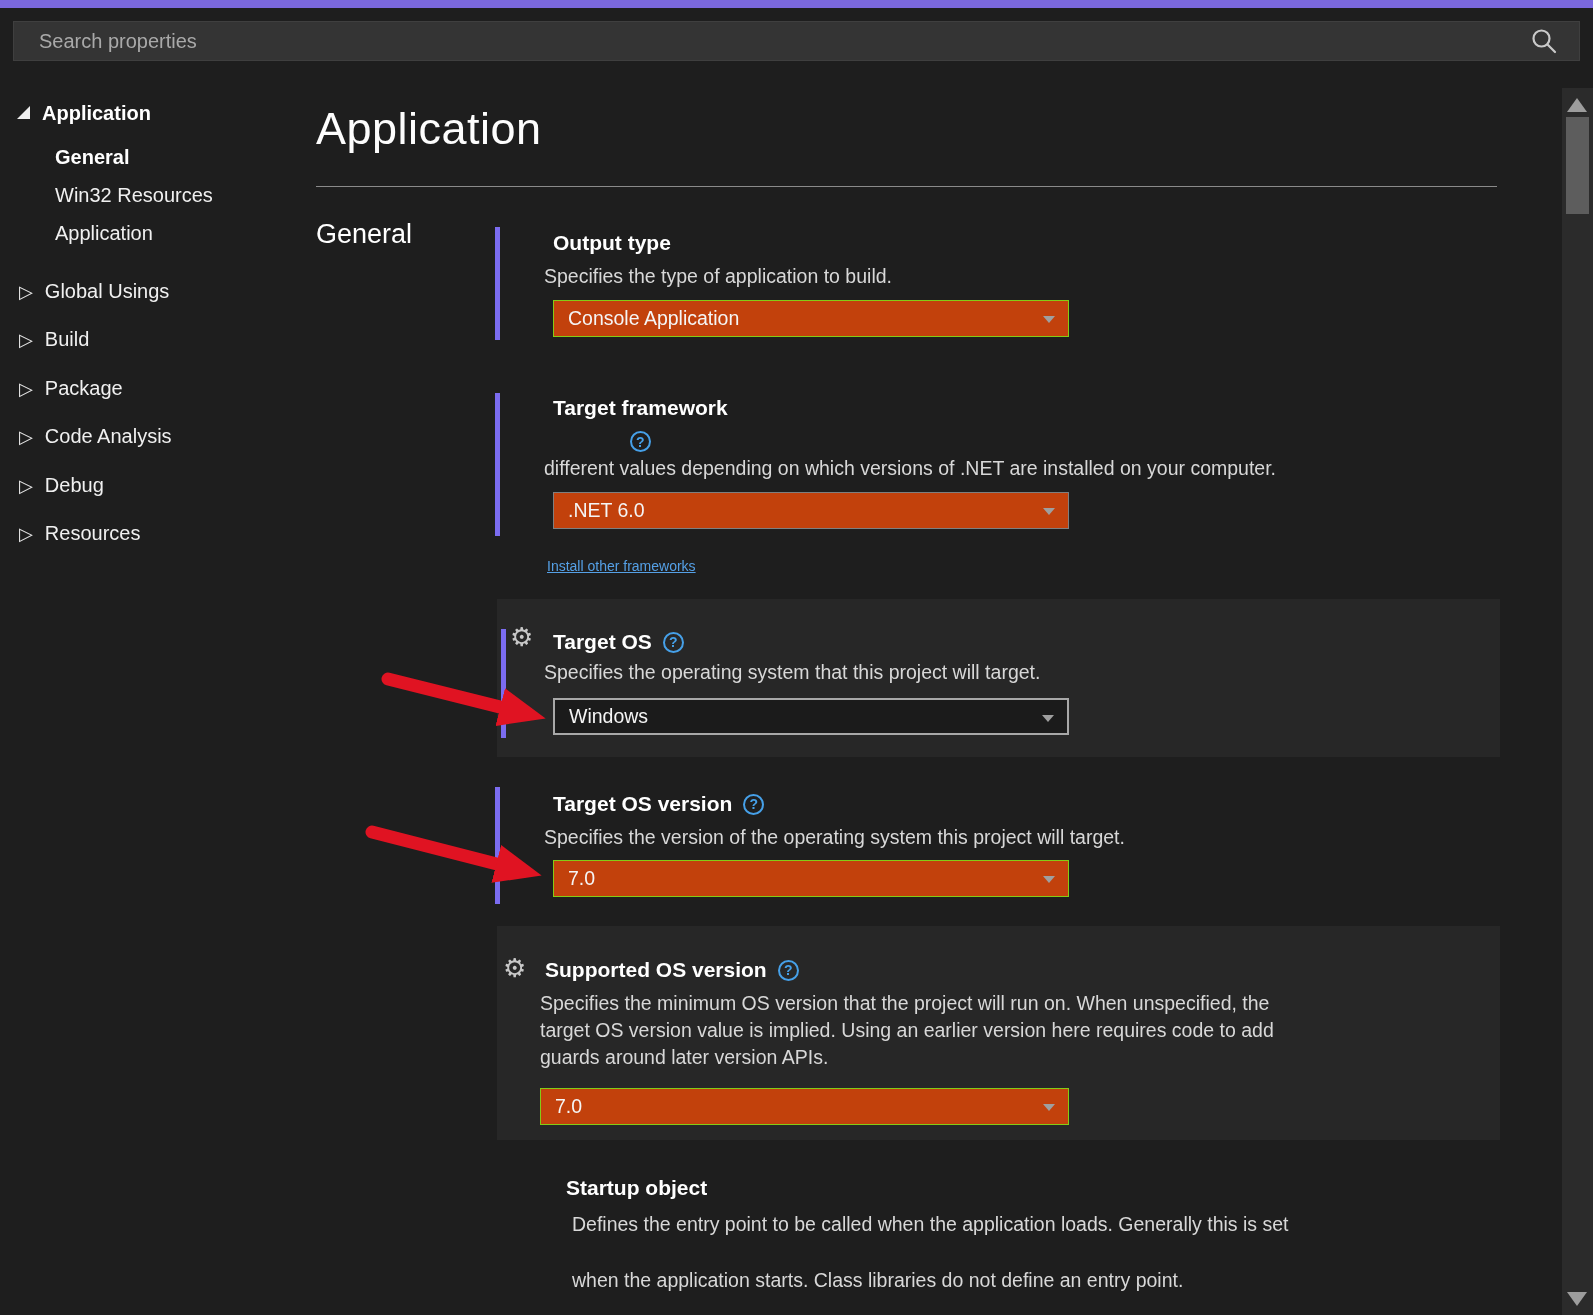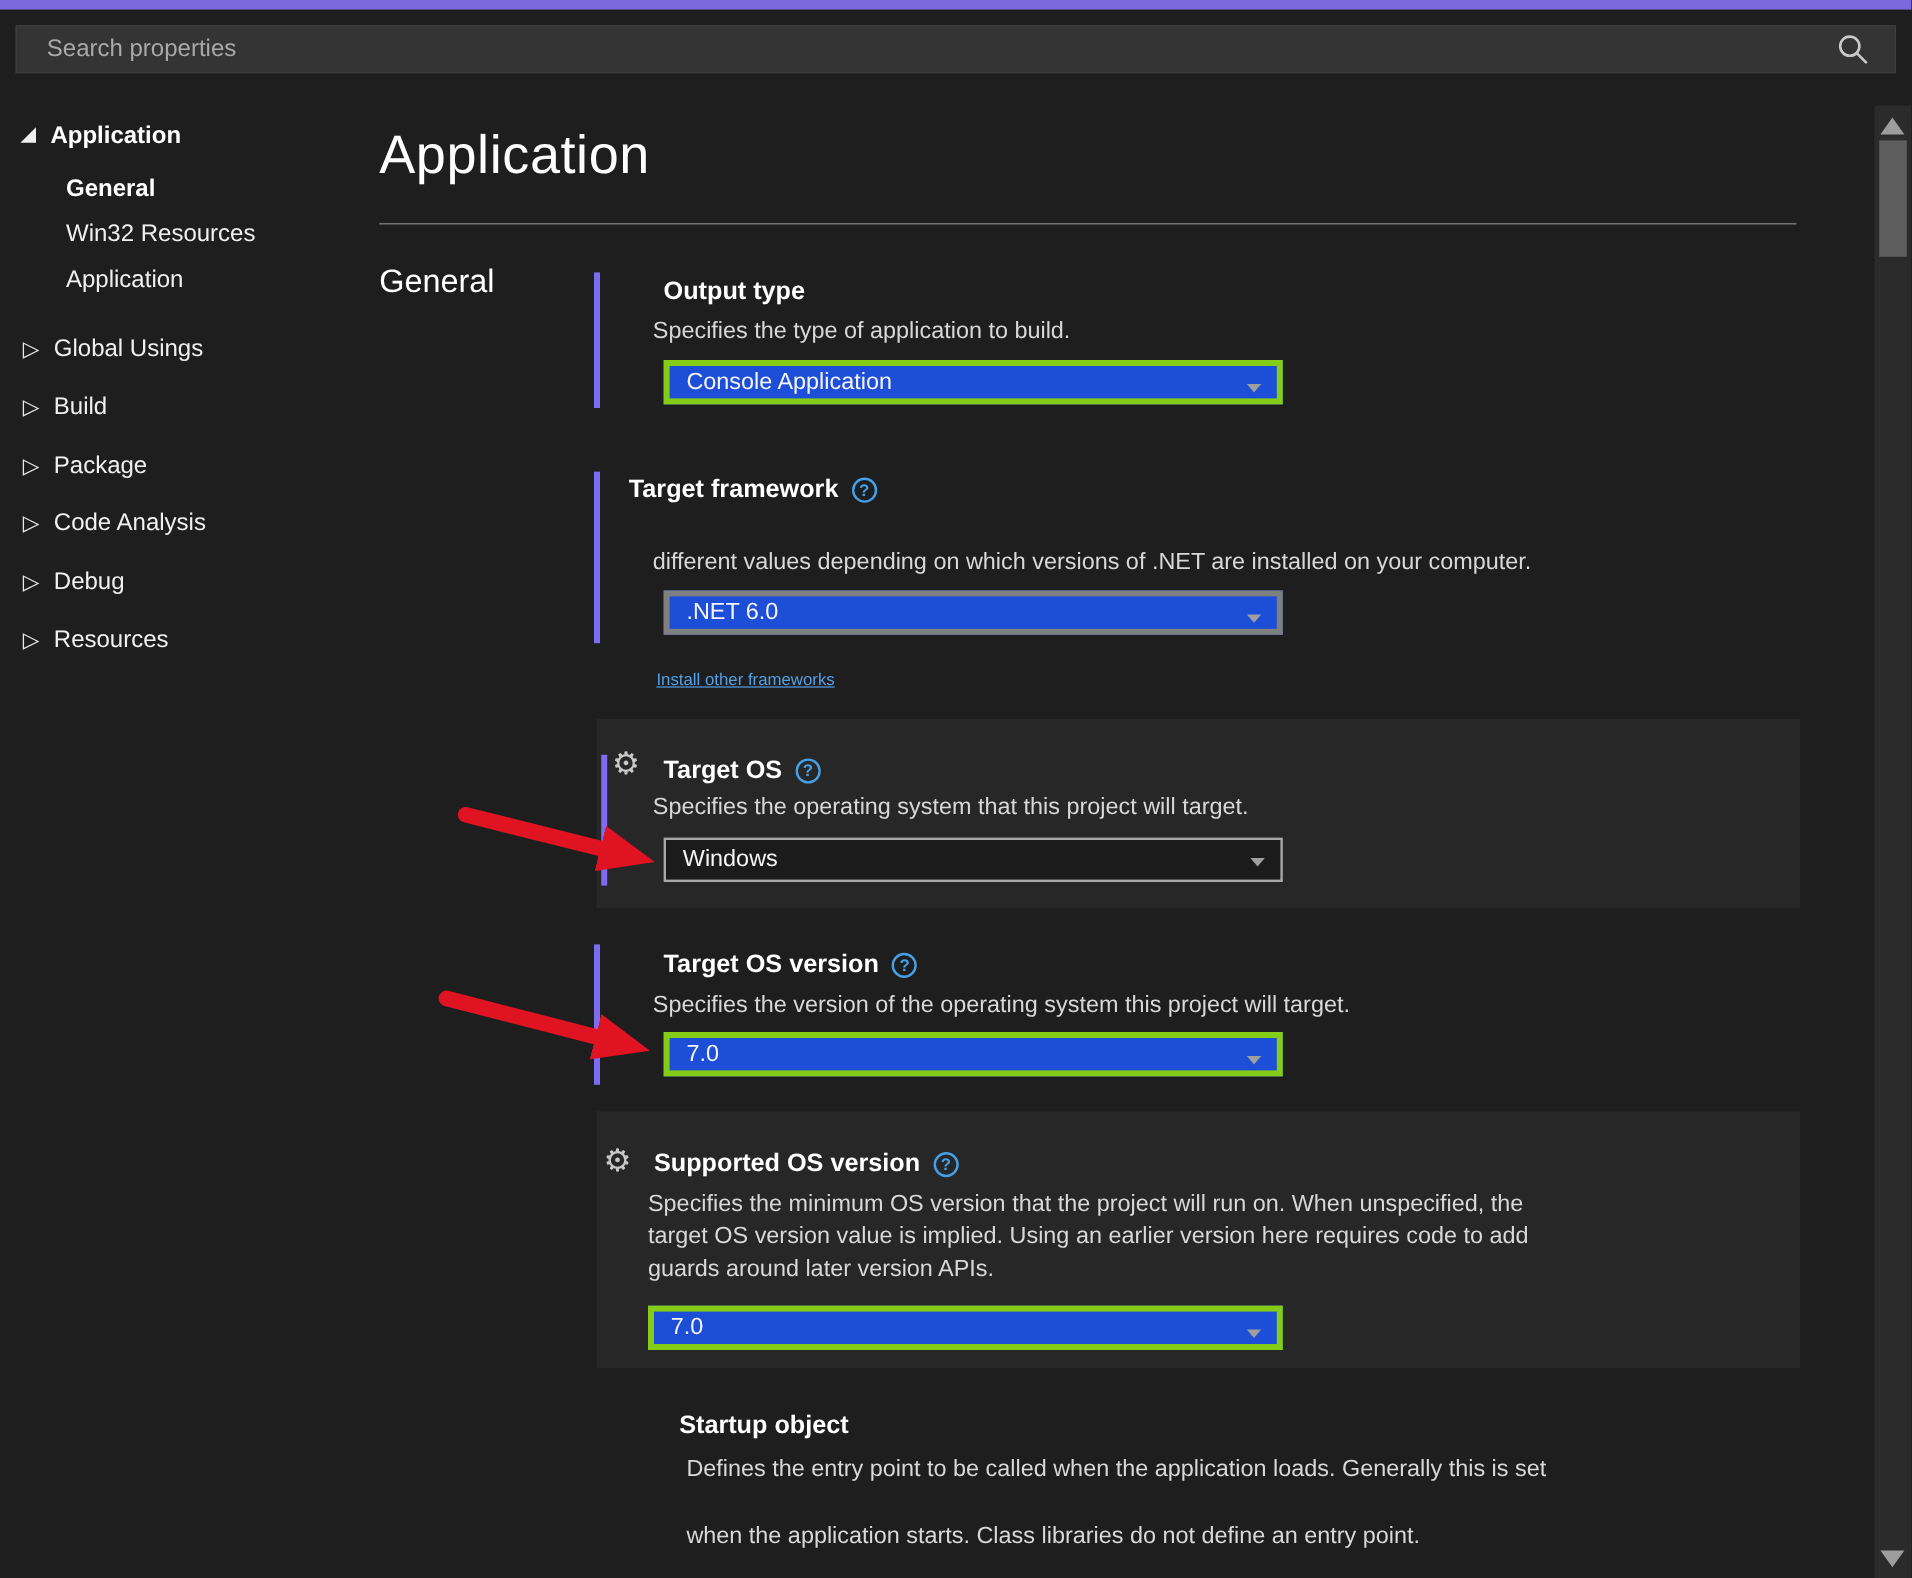--- a/index.html
+++ b/index.html
@@ -55,21 +55,21 @@
   .panel-supported { top:926px; height:214px; }
   .vbar { position:absolute; width:5px; background:#7b6cf0; }
   .vbar1 { left:495px; top:227px; height:113px; }
   .vbar2 { left:495px; top:393px; height:143px; }
   .vbar3 { left:501px; top:629px; height:109px; }
   .vbar4 { left:495px; top:787px; height:117px; }
 
   
   .fld-h { position:absolute; display:flex; align-items:center; gap:11px; font-size:21px; font-weight:700; color:#ffffff; }
   .h-output    { left:553px; top:231px; }
-  .h-framework { left:524px; top:396px; }
+  .h-framework { left:553px; top:396px;flex-direction:column; }
   .h-targetos  { left:553px; top:630px; }
   .h-osver     { left:553px; top:792px; }
   .h-supported { left:545px; top:958px; }
   .h-startup   { left:566px; top:1176px; }
   .desc { position:absolute; font-size:19.5px; color:#d8d8d8; line-height:27px; }
   .d-output    { left:544px; top:263px; }
   .d-framework { left:544px; top:428px; }
   .d-targetos  { left:544px; top:659px; }
   .d-osver     { left:544px; top:824px; }
   .d-supported { left:540px; top:990px; }
@@ -85,21 +85,21 @@
     flex:0 0 auto;
   }
 
   .link-install {
     position:absolute; left:547px; top:558px; font-size:14px; color:#55a0e6;
     text-decoration:underline; cursor:pointer;
   }
 
   
   .combo {
-    position:absolute; height:37px; background:#1d4ed8; border:5px solid #84cc16;
+    position:absolute; height:37px; background:#c2410c; border:1px solid #84cc16;
     display:flex; align-items:center; padding:0 14px; font-size:19.5px; color:#f5f5f5; cursor:default;
   }
   .caret {
     position:absolute; right:13px; top:15px; width:0; height:0;
     border-left:6px solid transparent; border-right:6px solid transparent; border-top:7px solid #9f9f9f;
   }
   .c-output    { left:553px; top:300px; width:516px; }
   .c-framework { left:553px; top:492px; width:516px; border-color:#7f7f7f; }
   .c-windows   { left:553px; top:698px; width:516px; background:#1b1b1b; border:2px solid #a8a8a8; }
   .c-osver     { left:553px; top:860px; width:516px; }

